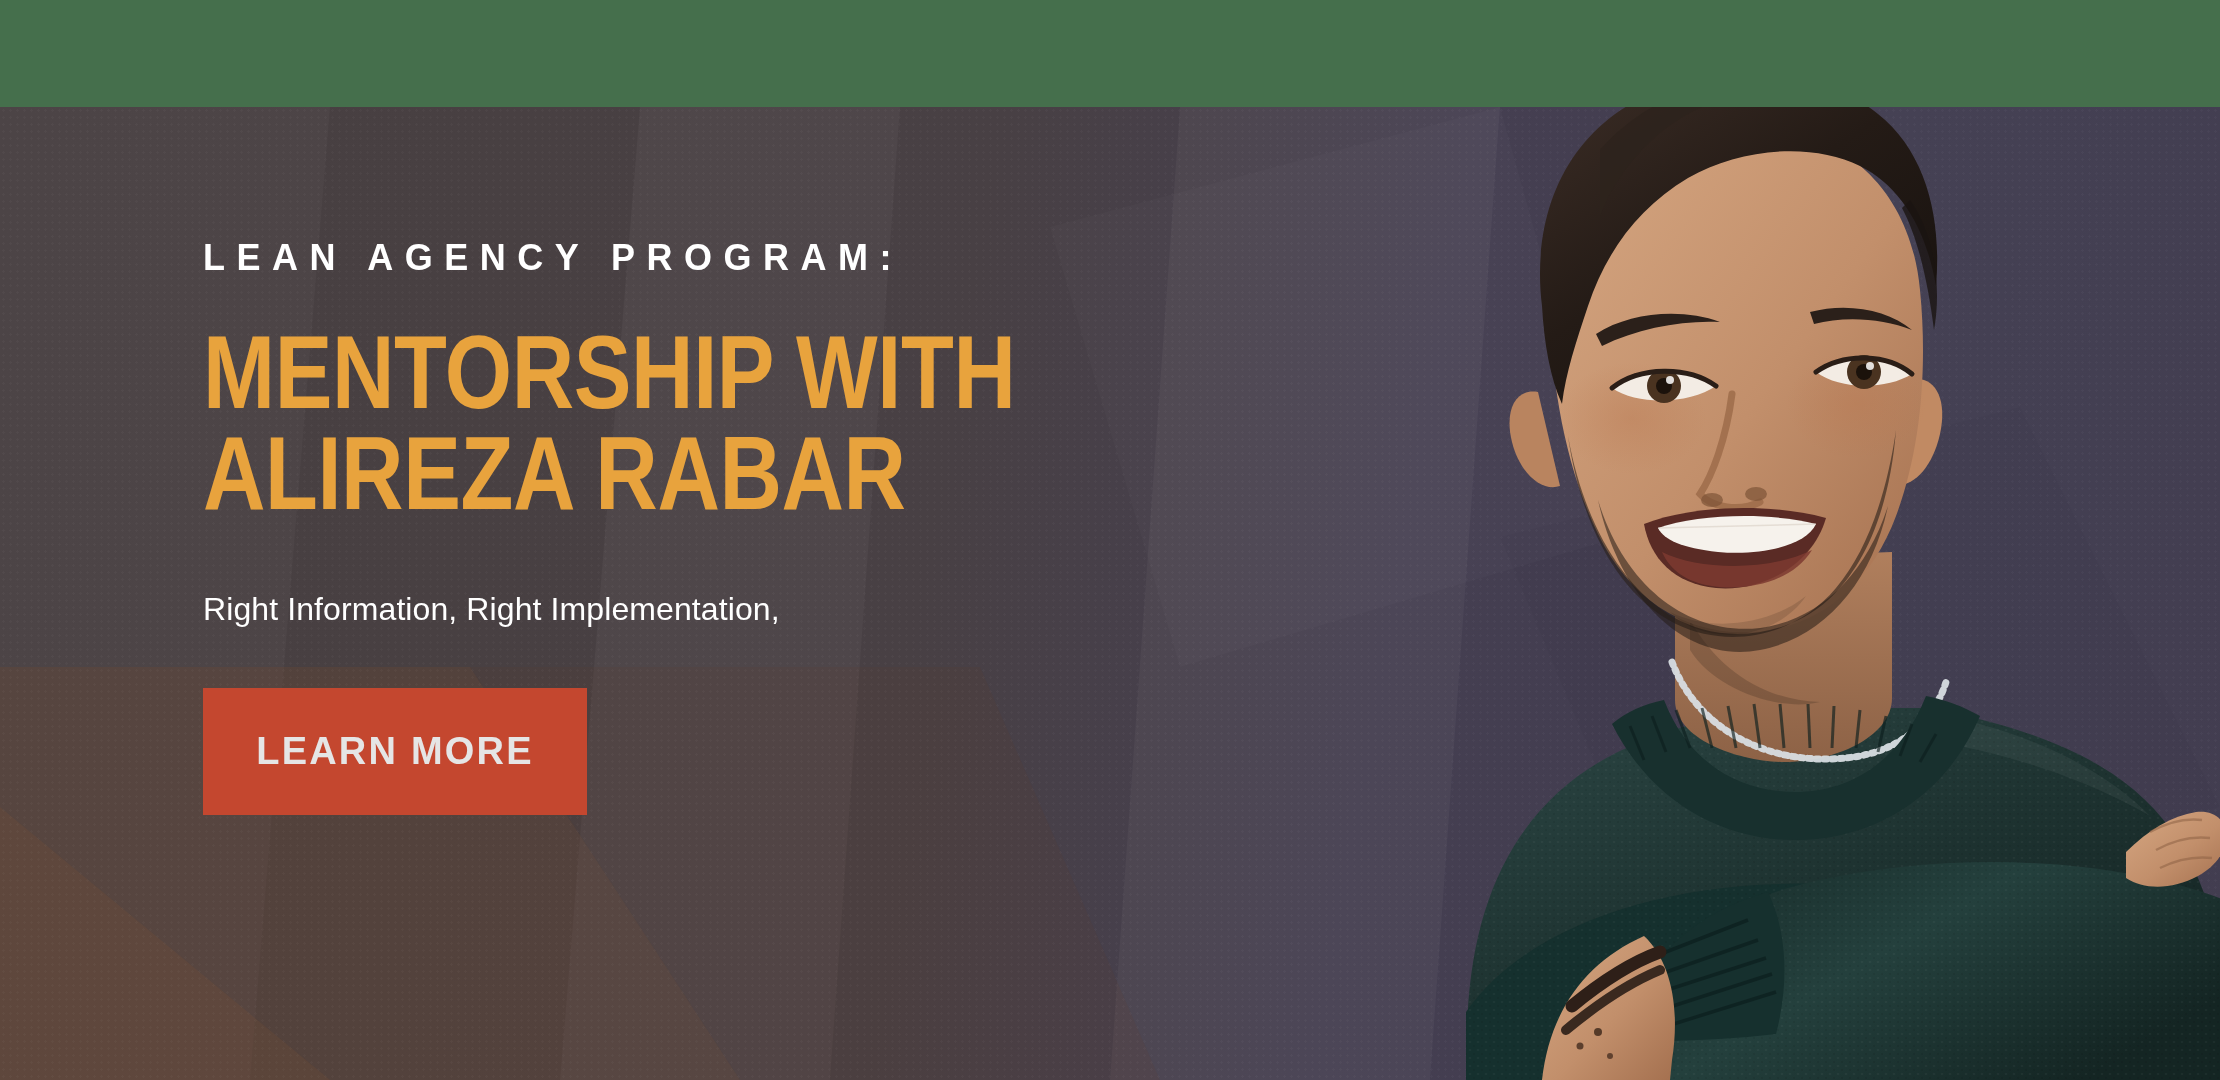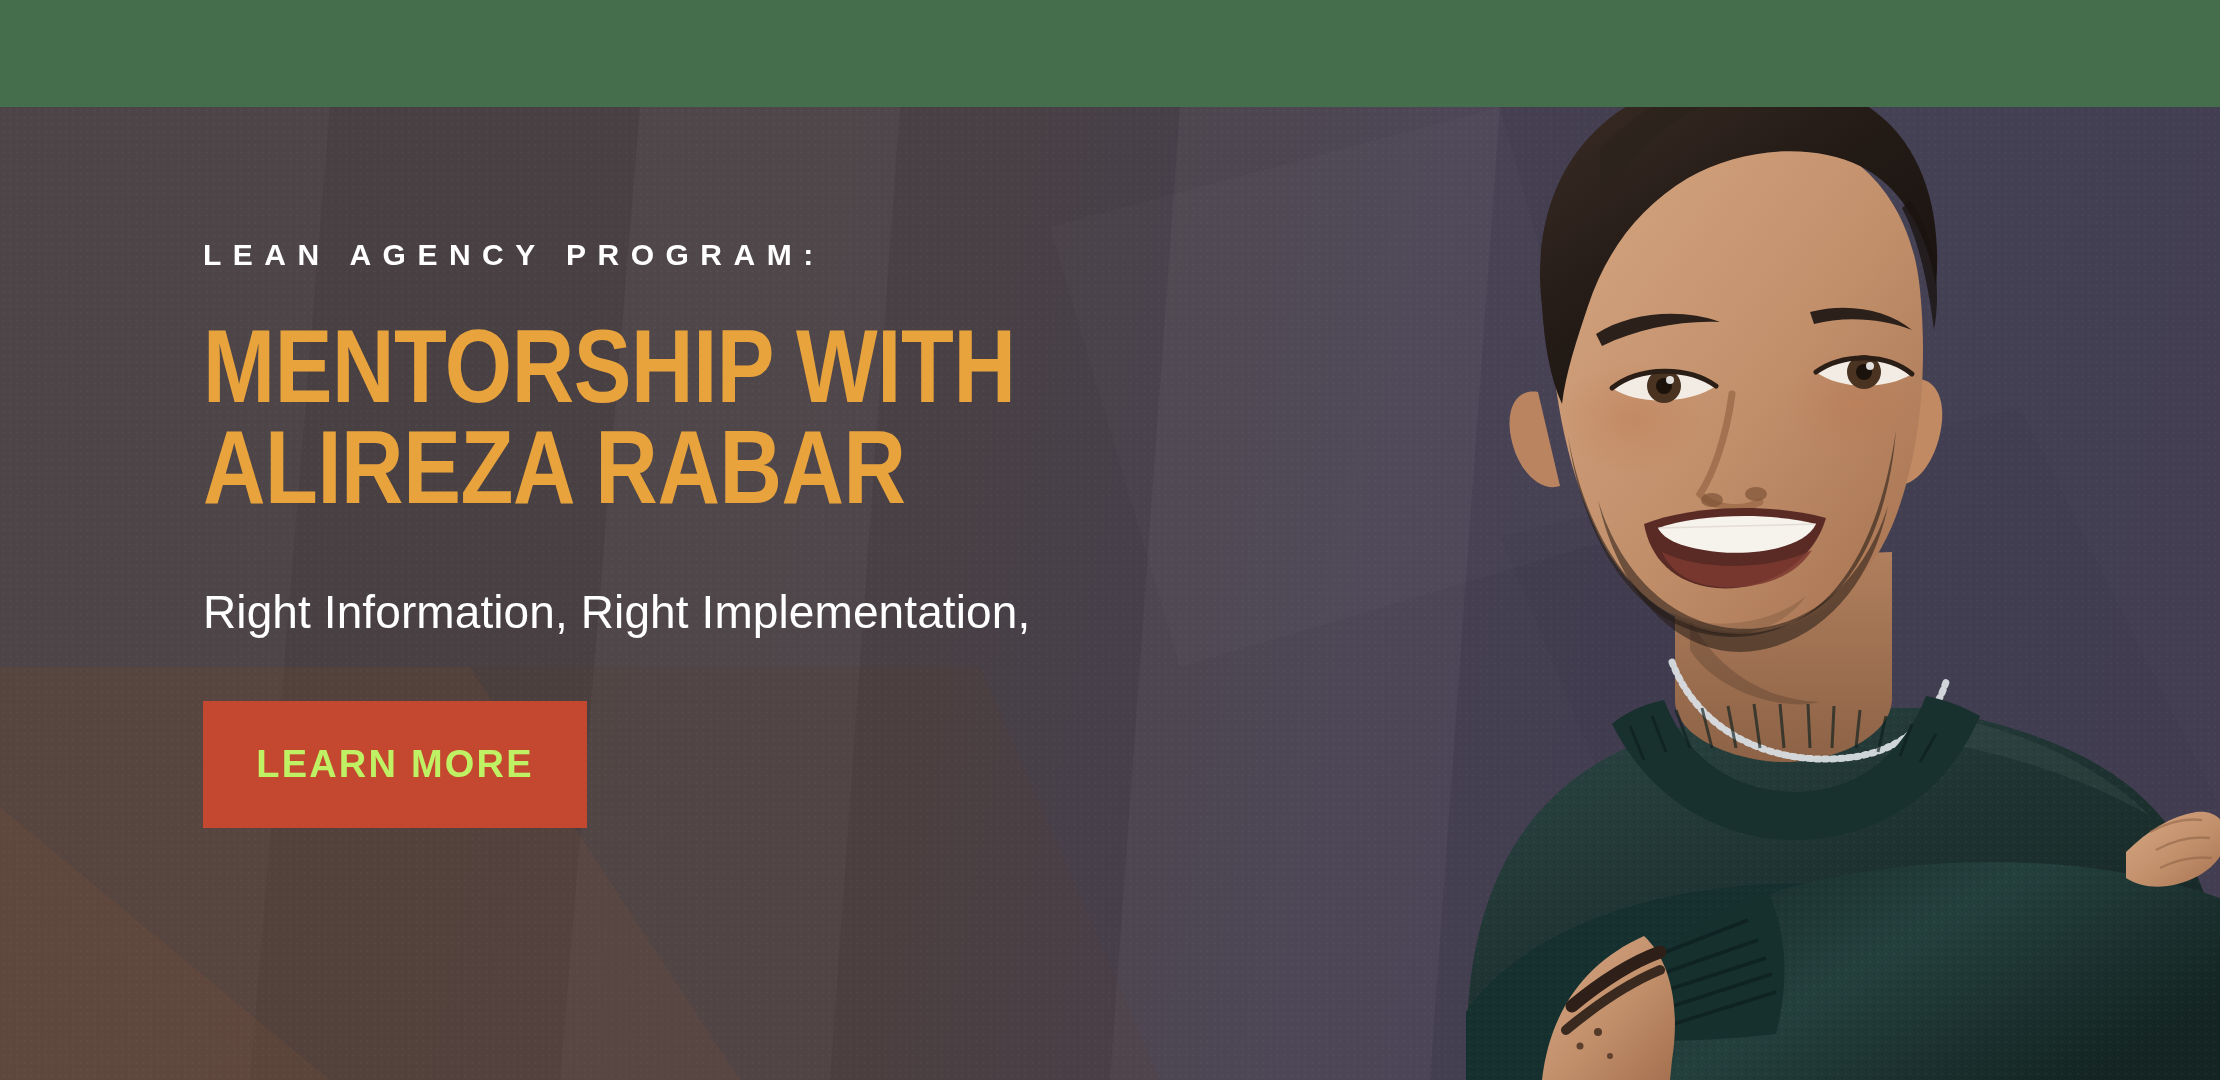--- a/index.html
+++ b/index.html
@@ -56,21 +56,21 @@
   .copy{
     position:absolute;
     left:203px;
     top:240px;
     z-index:4;
     width:1150px;
   }
 
   .eyebrow{
     color:#ffffff;
-    font-size:30px;
+    font-size:36px;
     font-weight:700;
     letter-spacing:11.5px;
     line-height:1;
     margin:0 0 47px 0;
     white-space:nowrap;
     font-family:"Liberation Sans", sans-serif;
   }
 
   .headline{
     margin:0;
@@ -83,34 +83,34 @@
     text-transform:uppercase;
     transform:scaleX(0.84);
     transform-origin:left top;
     white-space:nowrap;
   }
   .headline .hl-line{display:block;}
 
   .subhead{
     margin:63px 0 0 0;
     color:#ffffff;
-    font-size:46px;
+    font-size:32px;
     font-weight:400;
     line-height:1.33;
     letter-spacing:0.1px;
     max-width:1110px;
     font-family:"Liberation Sans", sans-serif;
   }
   .subhead .sh-line{display:block;}
 
   .cta{
     display:inline-block;
     margin-top:58px;
     background:#c4472f;
-    color:#bef264;
+    color:#e5e5e5;
     border:0;
     padding:0;
     width:384px;
     height:127px;
     line-height:127px;
     text-align:center;
     font-size:38px;
     font-weight:700;
     letter-spacing:2.2px;
     text-transform:uppercase;

